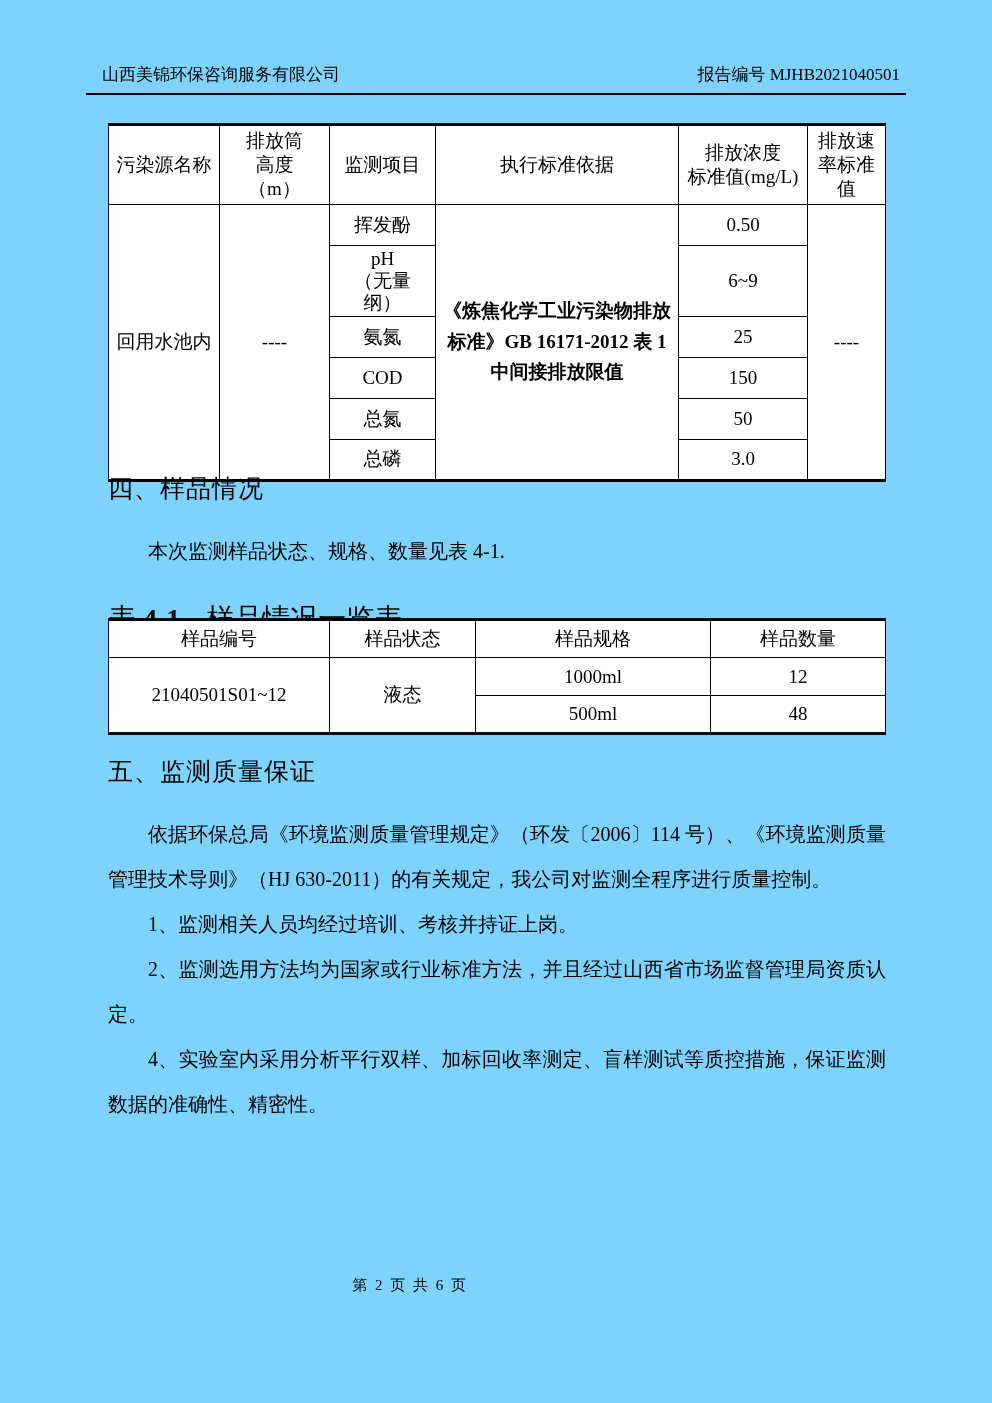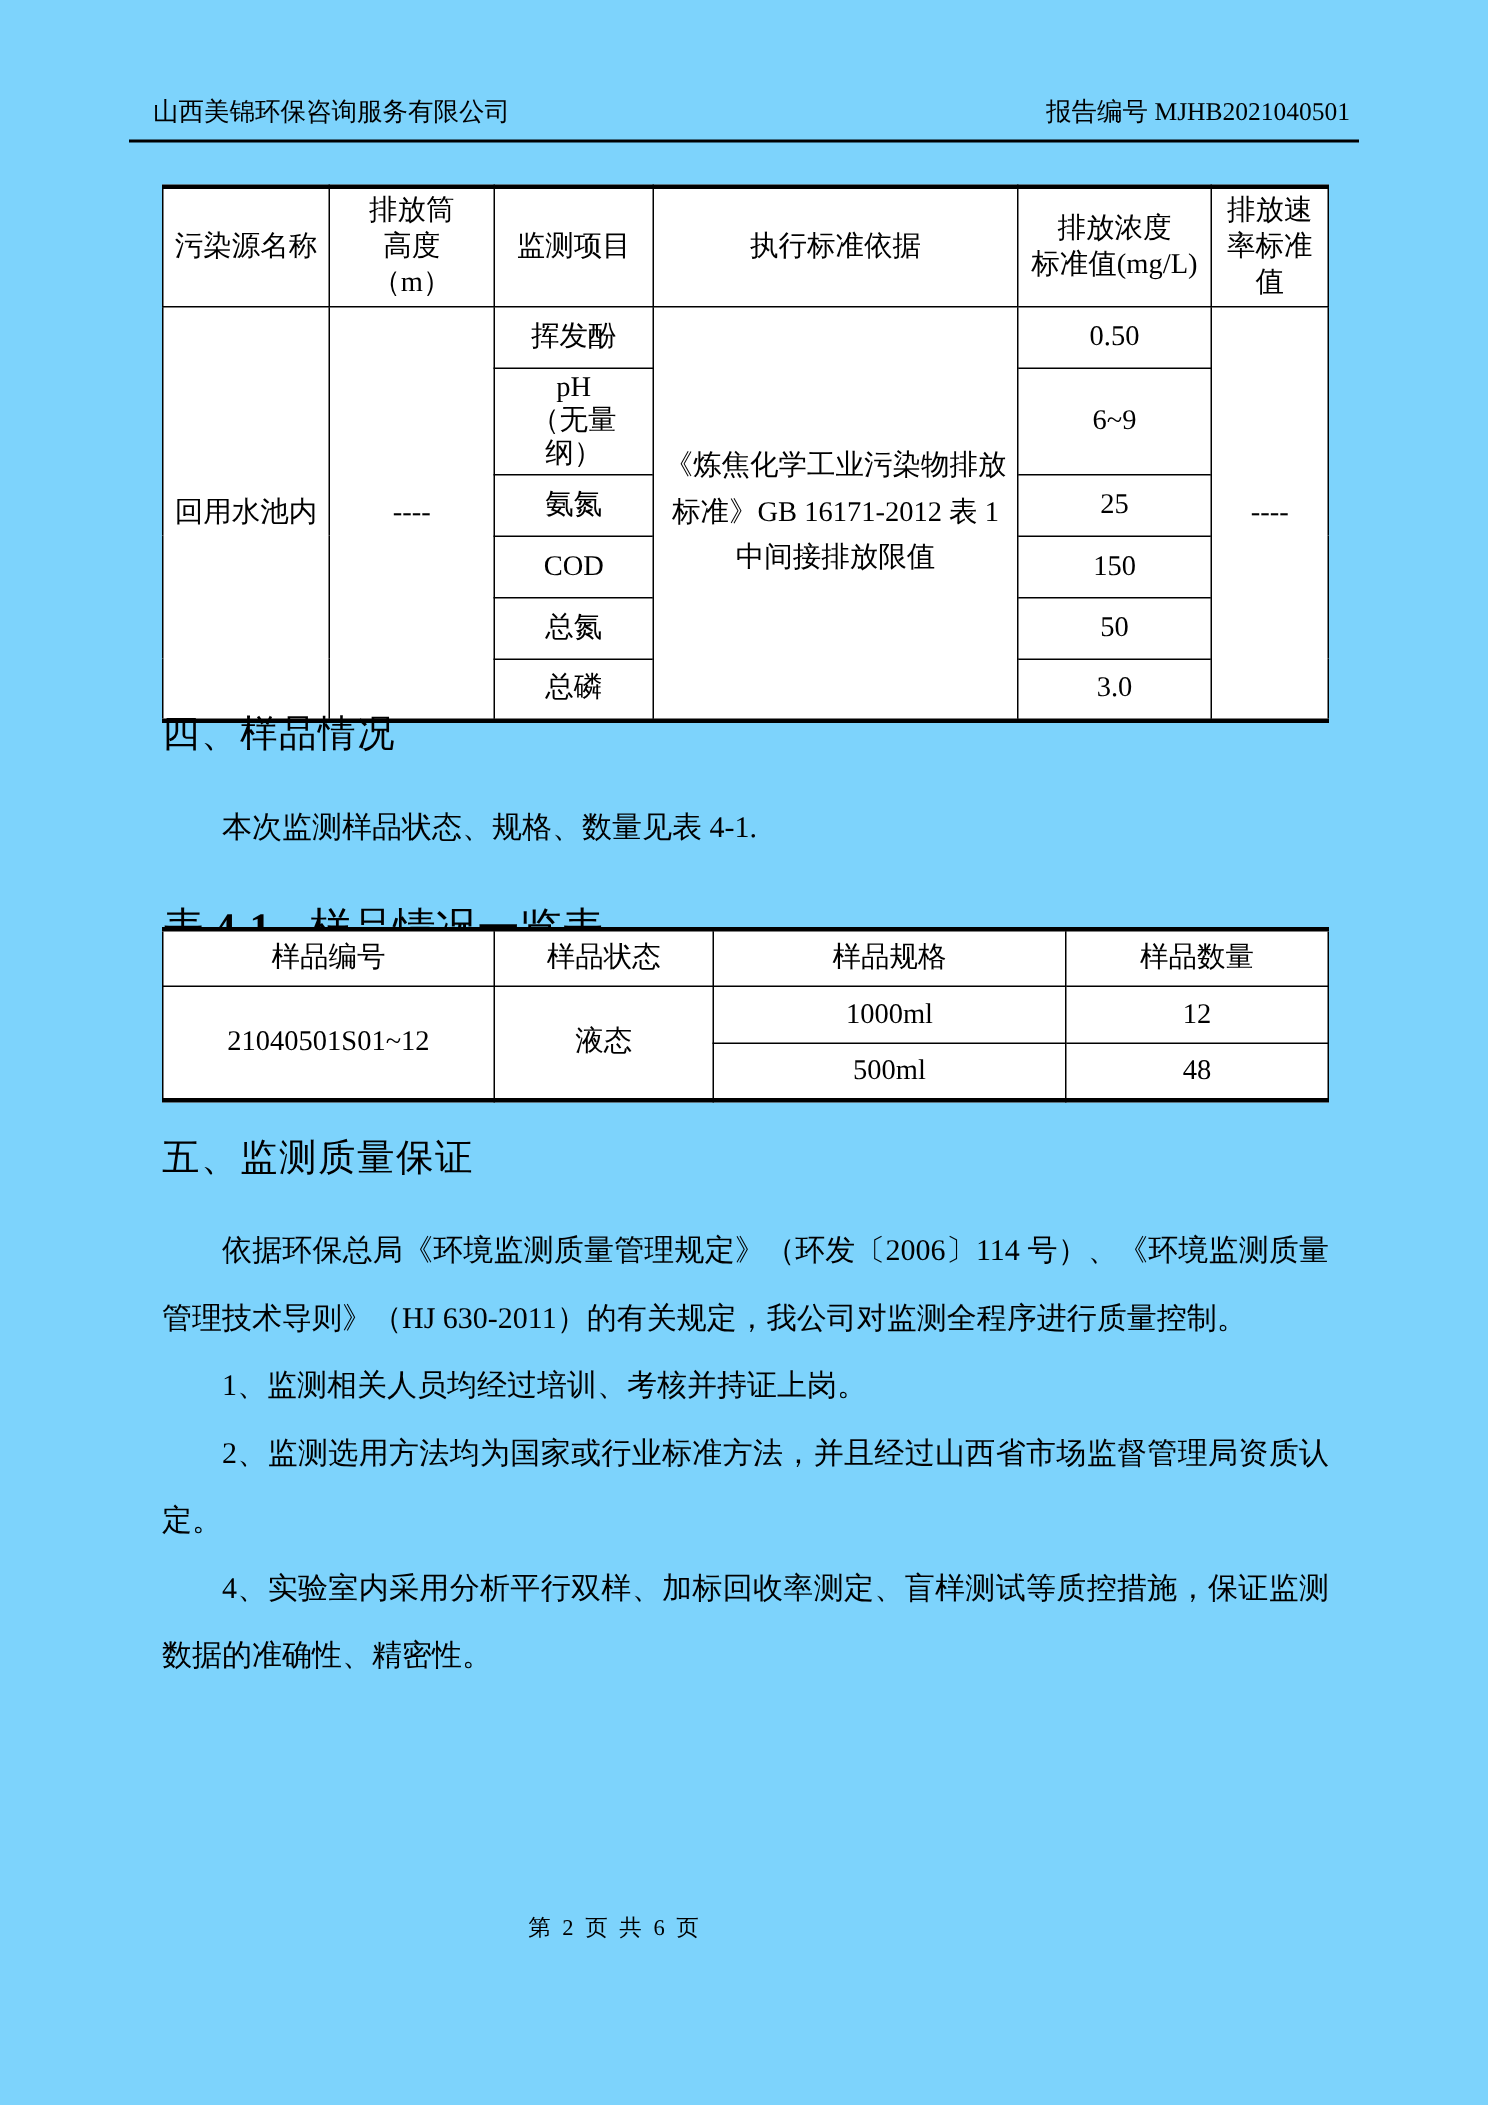--- a/index.html
+++ b/index.html
@@ -24,21 +24,21 @@
     border-top:3px solid #000; border-bottom:3px solid #000;
   }
   .doc-table th, .doc-table td {
     border:1px solid #000; text-align:center; vertical-align:middle;
     font-weight:normal; font-size:19px; padding:2px 6px; line-height:1.25;
   }
   .pre { white-space:pre-line; }
   #table1 { top:123px; width:777px; }
   #table1 .hrow th { height:80px; }
   #table1 .drow td { height:41px; }
-  #table1 td.std { line-height:1.6; font-size:19px; }
+  #table1 td.std { line-height:1.6; font-size:19px;font-weight:bold; }
   #table1 td.ph { line-height:1.15; }
   #table2 { top:618px; width:777px; }
   #table2 .hrow th { height:38px; }
   #table2 .drow td { height:38px; }
   
   .sec-title {
     position:absolute; left:108px; font-size:25px; letter-spacing:1px; white-space:nowrap;
   }
   #sec4-title { top:472px; }
   #sec5-title { top:755px; }

